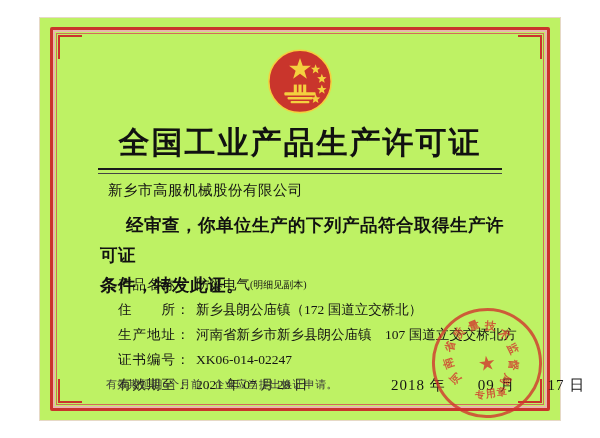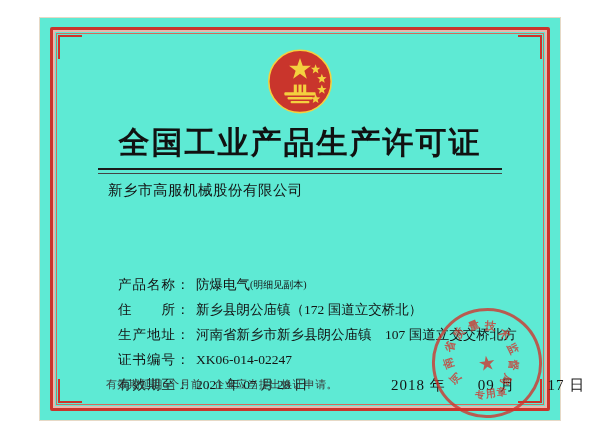--- a/index.html
+++ b/index.html
@@ -19,21 +19,21 @@
     height: 438px;
     background: #ffffff;
   }
   
   .certificate {
     position: absolute;
     left: 40px;
     top: 18px;
     width: 520px;
     height: 402px;
-    background: #5eead4;
+    background: #bef264;
     box-shadow: 0 0 0 1px #e6d9c6;
   }
   
   .border-outer {
     position: absolute;
     left: 10px;
     top: 9px;
     right: 10px;
     bottom: 9px;
     border: 3px solid #c9352c;
@@ -257,20 +257,24 @@
         <rect x="48" y="52" width="4" height="12"></rect>
       </g>
     </svg>
 
     <div class="title">全国工业产品生产许可证</div>
     <div class="title-rule"></div>
     <div class="title-rule thin"></div>
 
     <div class="company">新乡市高服机械股份有限公司</div>
 
+    <div class="statement">
+      <div><span class="indent"></span><span>经审查，你单位生产的下列产品符合取得生产许可证</span></div>
+      <div><span>条件，特发此证。</span></div>
+    </div>
 
     <div class="fields">
 
       <div class="field-row">
         <span class="field-label">产品名称：</span><span class="field-value">防爆电气</span><span class="note-small">(明细见副本)</span>
       </div>
 
       <div class="field-row">
         <span class="field-label">住　　所：</span><span class="field-value">新乡县朗公庙镇（172 国道立交桥北）</span>
       </div>

